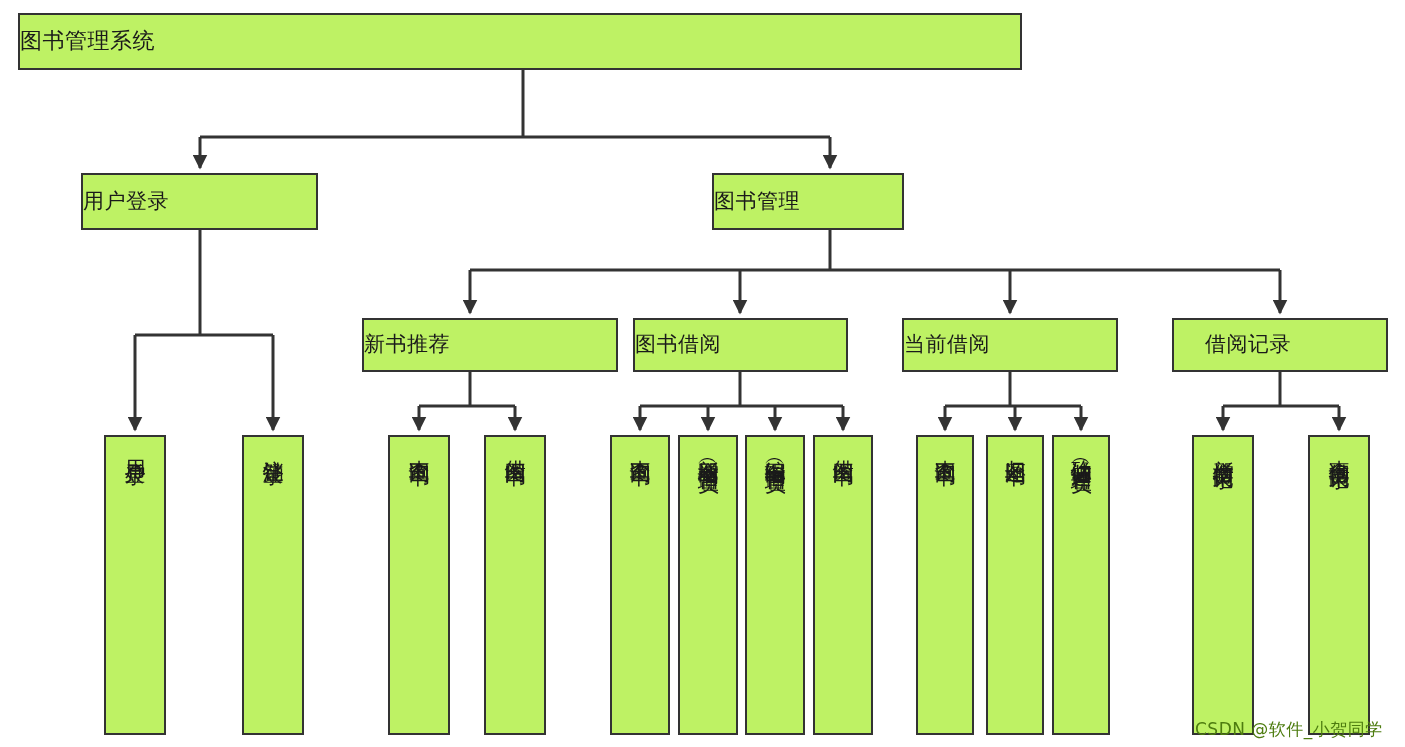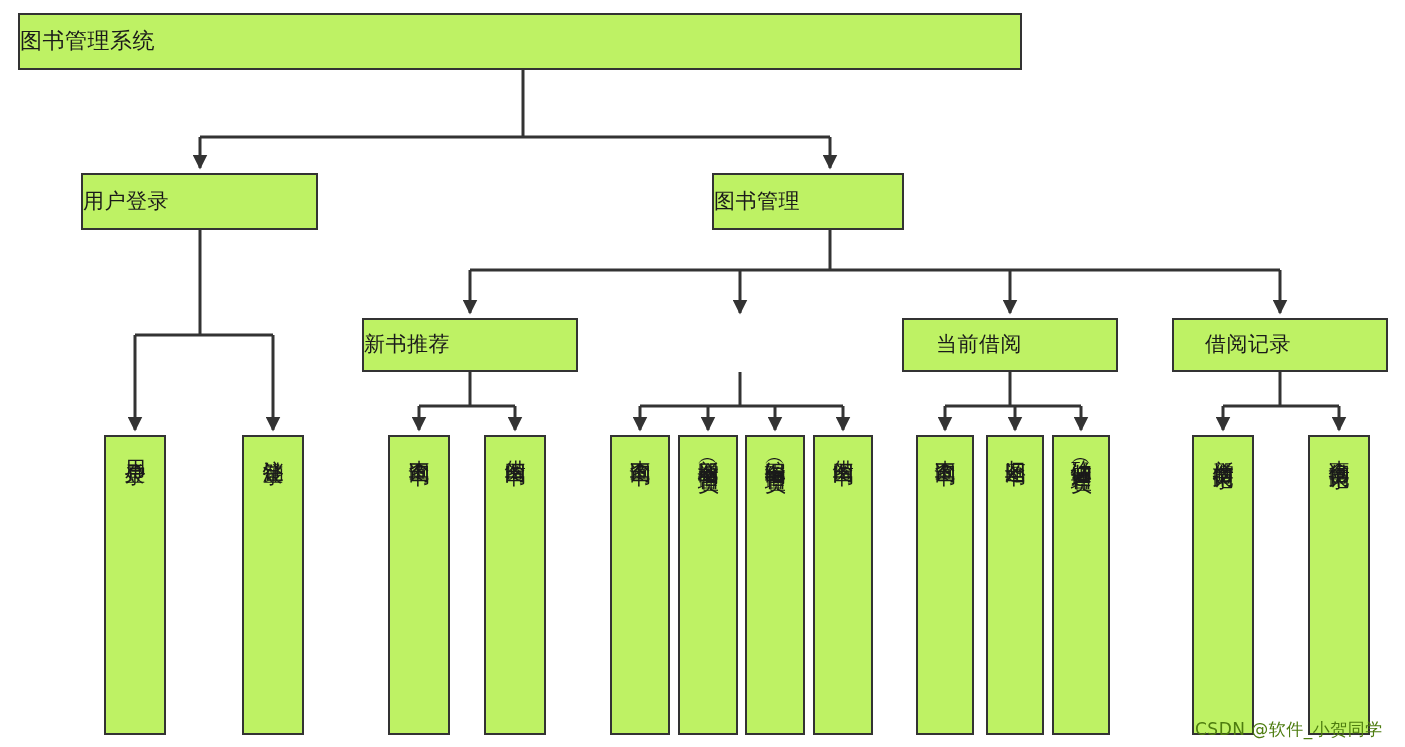--- a/index.html
+++ b/index.html
@@ -124,24 +124,27 @@
     <span>图书管理系统</span>
   </div>
 
   <div class="node horiz" style="left: 81px; top: 173px; width: 237px; height: 57px;">
     <span>用户登录</span>
   </div>
   <div class="node horiz" style="left: 712px; top: 173px; width: 192px; height: 57px;">
     <span>图书管理</span>
   </div>
 
-  <div class="node horiz" style="left: 362px; top: 318px; width: 216px; height: 54px;">
+  <div class="node horiz" style="left: 362px; top: 318px; width: 256px; height: 54px;">
     <span>新书推荐</span>
   </div>
-  <div class="node horiz" style="left: 902px; top: 318px; width: 216px; height: 54px; padding-left: 32px;">
+  <div class="node horiz" style="left: 633px; top: 318px; width: 215px; height: 54px;">
+    <span>图书借阅</span>
+  </div>
+  <div class="node horiz" style="left: 902px; top: 318px; width: 216px; height: 54px;">
     <span>当前借阅</span>
   </div>
   <div class="node horiz" style="left: 1172px; top: 318px; width: 216px; height: 54px; padding-left: 31px;">
     <span>借阅记录</span>
   </div>
 
   <div class="node vert" style="left: 104px; top: 435px; width: 62px; height: 300px;">
     <span class="vtext">用户登录</span>
   </div>
   <div class="node vert" style="left: 242px; top: 435px; width: 62px; height: 300px;">

